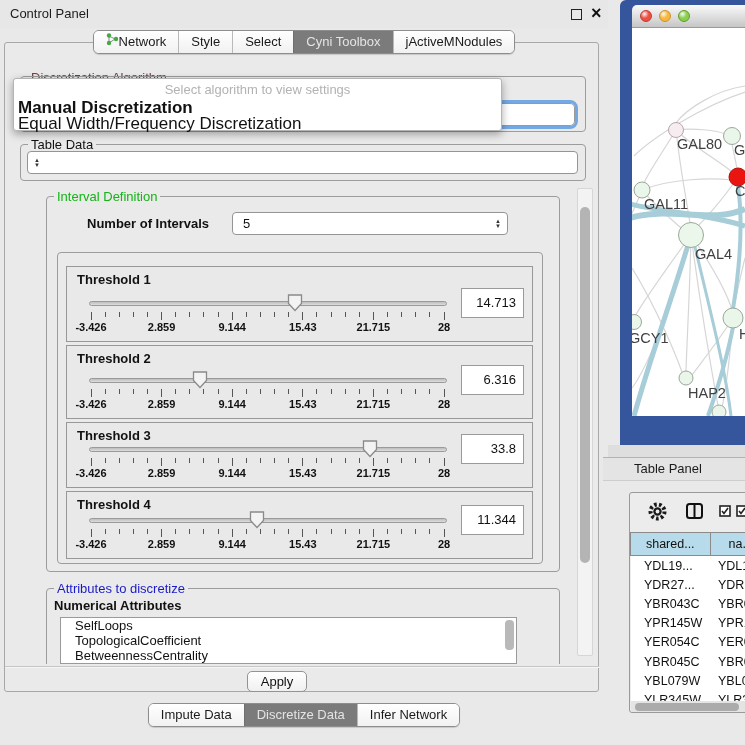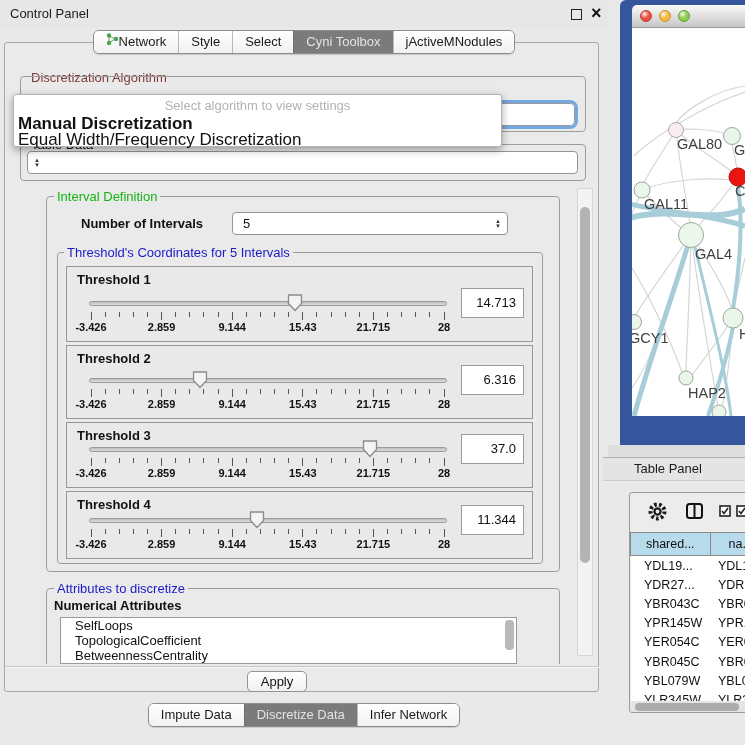--- a/index.html
+++ b/index.html
@@ -27,21 +27,21 @@
   .red-t { color:#7d3b3b; } .green-t { color:#14b414; } .blue-t { color:#1a1ac8; }
   
   .combo { background:#fff; border:1px solid #959595; border-radius:4px; display:flex; align-items:center; }
   .combo .cval { padding-left:10px; flex:1; font-size:13px; color:#111; overflow:hidden; white-space:nowrap; }
   .stepper { width:18px; display:flex; flex-direction:column; align-items:center; justify-content:center; color:#333; }
   .stepper span { font-size:6px; line-height:5px; }
   #algo-ring { left:26px; top:100px; width:552px; height:29px; border:3px solid #74a8e2; border-radius:8px;
     background:#fff; box-shadow:inset 0 0 0 1px #999; z-index:5; }
   
   #popup { left:13px; top:78px; width:489px; height:53px; background:#fff; border:1px solid #b4b4b4;
-    border-radius:3px; box-shadow:0 3px 9px rgba(0,0,0,.35); z-index:40;margin-top:16px; }
+    border-radius:3px; box-shadow:0 3px 9px rgba(0,0,0,.35); z-index:40; }
   #popup .hint { position:absolute; left:0; top:3px; width:100%; text-align:center; color:#b2b2b2; font-size:13px; }
   #popup .item { position:absolute; left:4px; font-size:17px; color:#111; white-space:nowrap; }
   #popup .item.sel { font-weight:bold; }
   
   #scrollview { left:13px; top:186px; width:565px; height:478px; overflow:hidden; }
   #vscroll { left:577px; top:188px; width:16px; height:468px; background:#f3f3f3; border:1px solid #d6d6d6; border-radius:2px; }
   #vscroll .thumb { position:absolute; left:2px; top:18px; width:10px; height:356px; background:#b4b4b4; border-radius:5px; }
   
   .tpanel { position:absolute; left:53px; width:467px; background:#e9e9e9; border:1px solid #989898; }
   .tpanel .ttl { position:absolute; left:10px; top:5px; font-weight:bold; font-size:13px; }
@@ -138,30 +138,29 @@
 <div class="abs combo" style="left:27px; top:151px; width:551px; height:23px;">
   <div class="stepper">
       <span>▲</span>
       <span>▼</span>
     </div>
 </div>
 
 <div class="abs" id="scrollview">
   <div class="group" style="position:absolute; left:33px; top:10px; width:514px; height:376px;"></div>
   <div class="gtitle green-t" style="left:41px; top:3px;">Interval Definition</div>
-  <div style="position:absolute; left:52px; top:30px; font-weight:bold;padding-left:16px;">Number of Intervals</div>
+  <div style="position:absolute; left:58px; top:30px; font-weight:bold;padding-left:16px;">Number of Intervals</div>
   <div class="combo" style="position:absolute; left:219px; top:26px; width:276px; height:23px;">
     <div class="cval">5</div>
     <div class="stepper">
         <span>▲</span>
         <span>▼</span>
       </div>
   </div>
   <div class="group" style="position:absolute; left:44px; top:66px; width:486px; height:312px;"></div>
-  <div class="gtitle blue-t" style="left:51px; top:59px;">Threshold's Coordinates for 5 Intervals</div>
   <div id="threshold-panels">
       <div class="tpanel" style="top: 80px; height: 76px;">
         <div class="ttl">Threshold 1</div>
         <div class="track" style="top: 34px;"></div>
         <div class="tick" style="left: 23.5px; top: 45px; height: 8px;"></div>
         <div class="tick" style="left: 37.62px; top: 45px; height: 5px;"></div>
         <div class="tick" style="left: 51.74px; top: 45px; height: 5px;"></div>
         <div class="tick" style="left: 65.86px; top: 45px; height: 5px;"></div>
         <div class="tick" style="left: 79.98px; top: 45px; height: 5px;"></div>
         <div class="tick" style="left: 94.1px; top: 45px; height: 8px;"></div>
@@ -267,21 +266,21 @@
         <div class="tick" style="left: 376.5px; top: 35px; height: 8px;"></div>
         <div class="ticklab" style="left: -1px; top: 44px;">-3.426</div>
         <div class="ticklab" style="left: 69.6px; top: 44px;">2.859</div>
         <div class="ticklab" style="left: 140.2px; top: 44px;">9.144</div>
         <div class="ticklab" style="left: 210.8px; top: 44px;">15.43</div>
         <div class="ticklab" style="left: 281.4px; top: 44px;">21.715</div>
         <div class="ticklab" style="left: 352px; top: 44px;">28</div>
         <div class="handle" style="left: 294.864px; top: 17px;"><svg width="16" height="18">
             <path d="M1.5,1 h13 v8.5 l-6.5,7 l-6.5,-7 z" fill="#f3f3f3" stroke="#8a8a8a" stroke-width="1.3"></path>
           </svg></div>
-        <div class="valbox" style="top: 11px;">37.0</div>
+        <div class="valbox" style="top: 11px;">33.8</div>
       </div>
       <div class="tpanel" style="top: 305px; height: 68px;">
         <div class="ttl">Threshold 4</div>
         <div class="track" style="top: 26px;"></div>
         <div class="tick" style="left: 23.5px; top: 37px; height: 8px;"></div>
         <div class="tick" style="left: 37.62px; top: 37px; height: 5px;"></div>
         <div class="tick" style="left: 51.74px; top: 37px; height: 5px;"></div>
         <div class="tick" style="left: 65.86px; top: 37px; height: 5px;"></div>
         <div class="tick" style="left: 79.98px; top: 37px; height: 5px;"></div>
         <div class="tick" style="left: 94.1px; top: 37px; height: 8px;"></div>

